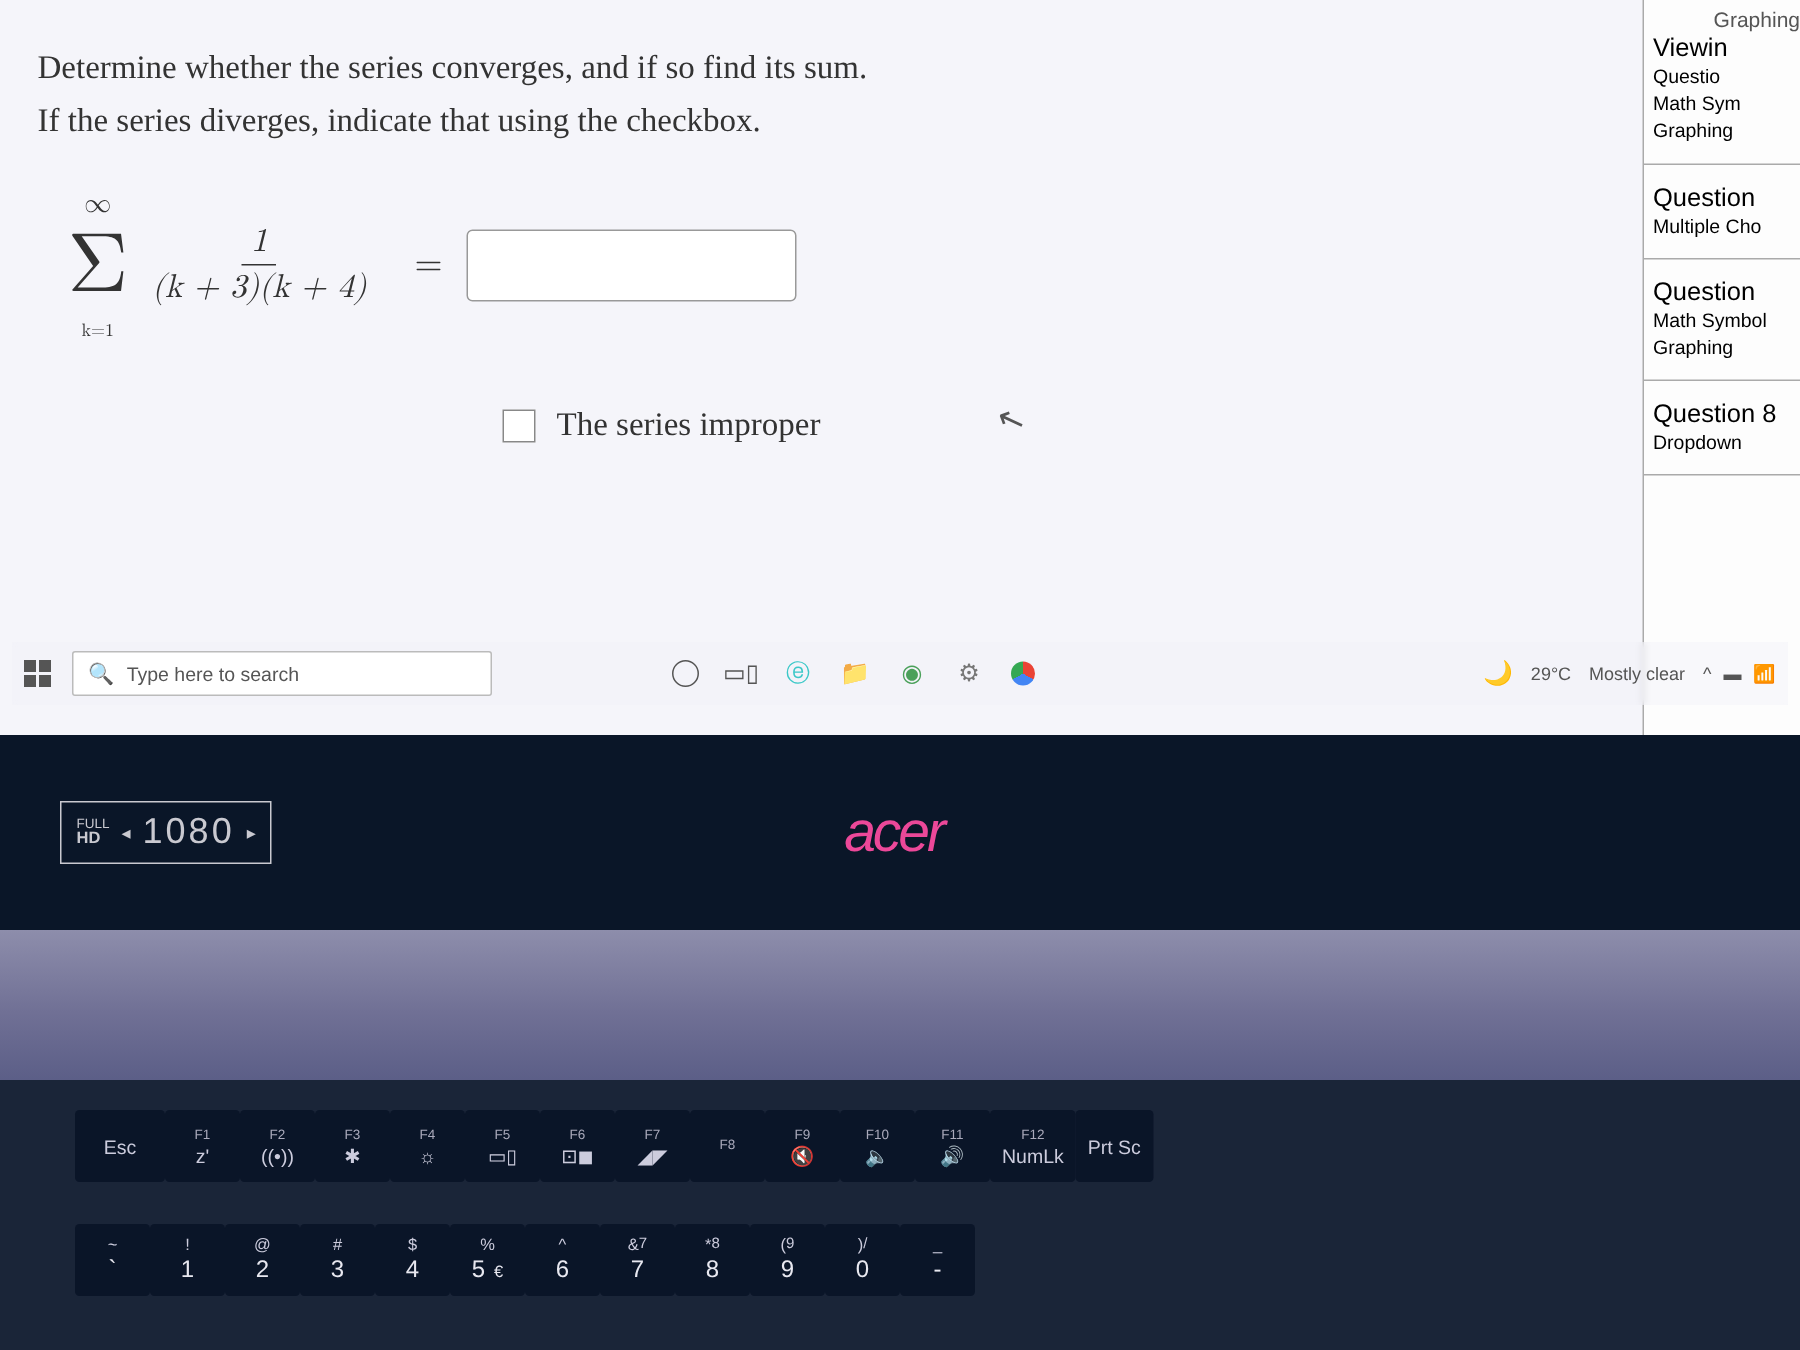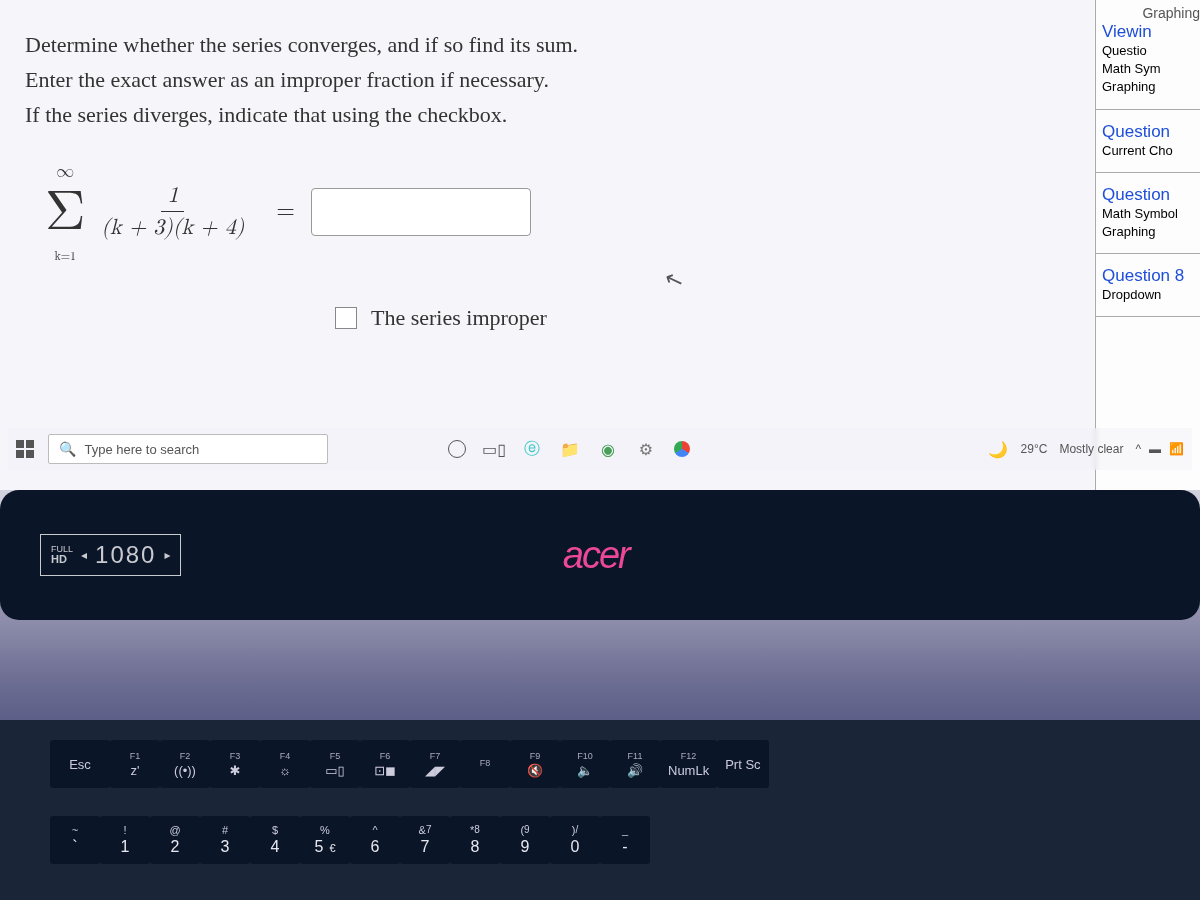--- a/index.html
+++ b/index.html
@@ -109,21 +109,21 @@
       padding-top: 10px;
       overflow: hidden;
     }
     .side-section {
       border-bottom: 1px solid #aaa;
       padding: 12px 6px;
       font-family: Arial, sans-serif;
     }
     .side-title {
       font-size: 17px;
-      color: #1d4ed8;
+      color: #000000;
       white-space: nowrap;
     }
     .side-sub {
       font-size: 13px;
       color: #000000;
       white-space: nowrap;
       line-height: 1.4;
     }
     .cursor-arrow {
       position: absolute;
@@ -198,21 +198,20 @@
     .weather { font-size: 12px; color: #555; }
     .tray-icons { font-size: 12px; color: #555; display:flex; gap:8px; }
     .bezel {
       position: absolute;
       top: 490px; left: 0; right: 0;
       height: 130px;
       background: #0a1628;
       display: flex;
       align-items: center;
       padding: 0 40px;
-      border-radius: 19px;
     }
     .hd-badge {
       border: 1px solid #c9c9d0;
       color: #c9c9d0;
       font-family: Arial, sans-serif;
       padding: 6px 10px;
       display: flex;
       align-items: center;
       gap: 8px;
     }
@@ -289,21 +288,20 @@
 </head>
 <body>
 
 <div class="header-clip">Current Attempt in Prog...</div>
 
 <div class="screen-area">
   <div class="question-panel">
     <div class="graphing-clip">Graphing</div>
     <div class="question-text">
       <p>Determine whether the series converges, and if so find its sum.</p>
-      <p>Enter the exact answer as an improper fraction if necessary.</p>
       <p>If the series diverges, indicate that using the checkbox.</p>
     </div>
 
     <div class="equation-row">
       <div class="sigma-block">
         <span class="sigma">
           Σ
           <span class="sigma-upper">∞</span>
           <span class="sigma-lower">k=1</span>
         </span>
@@ -326,21 +324,21 @@
 
   <div class="side-panel">
     <div class="side-section">
       <div class="side-title">Viewin</div>
       <div class="side-sub">Questio</div>
       <div class="side-sub">Math Sym</div>
       <div class="side-sub">Graphing</div>
     </div>
     <div class="side-section">
       <div class="side-title">Question</div>
-      <div class="side-sub">Current Cho</div>
+      <div class="side-sub">Multiple Cho</div>
     </div>
     <div class="side-section">
       <div class="side-title">Question</div>
       <div class="side-sub">Math Symbol</div>
       <div class="side-sub">Graphing</div>
     </div>
     <div class="side-section">
       <div class="side-title">Question 8</div>
       <div class="side-sub">Dropdown</div>
     </div>

